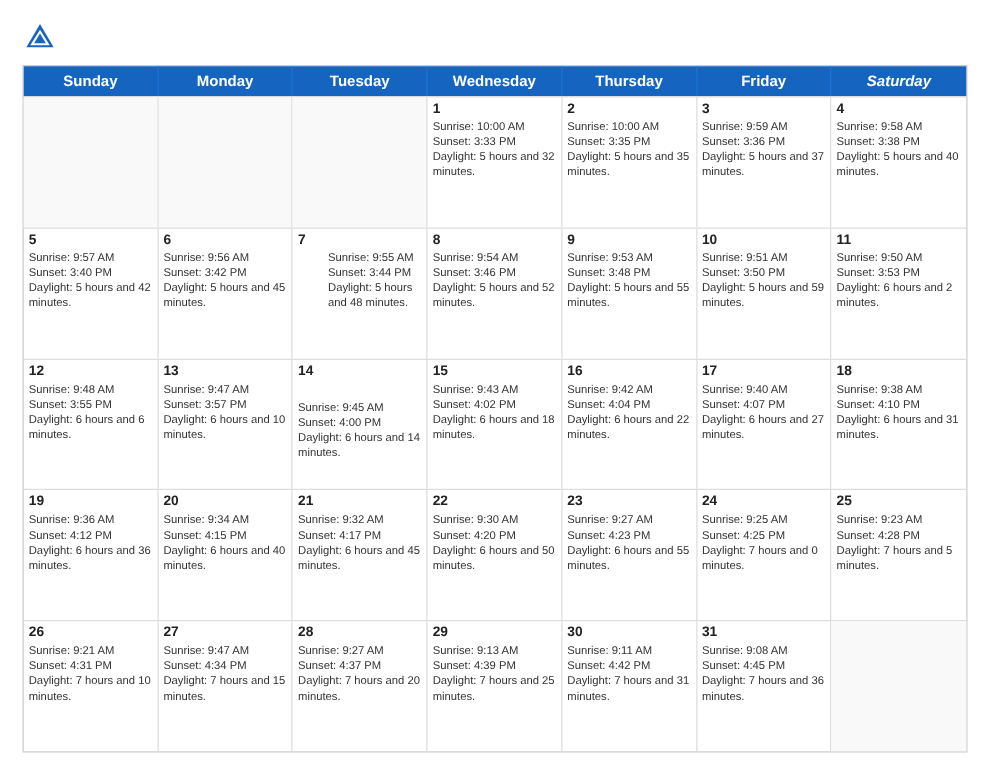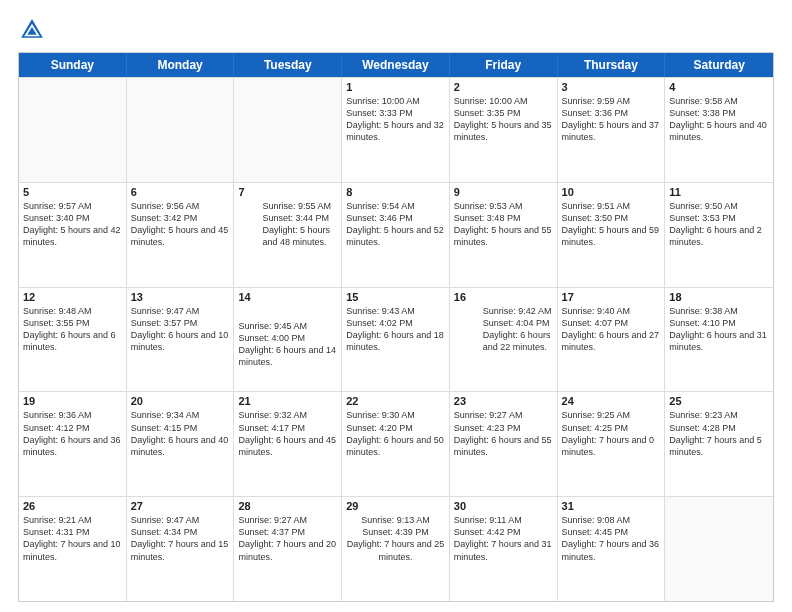--- a/index.html
+++ b/index.html
@@ -57,21 +57,21 @@
       background: #1565c0;
     }
     .cal-header-cell {
       color: #fff;
       font-size: 12px;
       font-weight: bold;
       padding: 5px 4px;
       text-align: center;
       border-right: 1px solid #1976d2;
     }
-    .cal-header-cell:last-child { border-right: none; }
+    .cal-header-cell:last-child { border-right: none; font-style: italic; }
     .cal-body {
       flex: 1;
       display: flex;
       flex-direction: column;
     }
     .cal-row {
       display: grid;
       grid-template-columns: repeat(7, 1fr);
       flex: 1;
       border-top: 1px solid #ddd;
@@ -119,22 +119,22 @@
       <div class="location"></div>
     </div>
   </div>
 
   <div class="calendar">
     <div class="cal-header-row">
     <div class="cal-header-cell">Sunday</div>
         <div class="cal-header-cell">Monday</div>
         <div class="cal-header-cell">Tuesday</div>
         <div class="cal-header-cell">Wednesday</div>
+        <div class="cal-header-cell">Thursday</div>
         <div class="cal-header-cell">Friday</div>
-        <div class="cal-header-cell">Thursday</div>
         <div class="cal-header-cell">Saturday</div>
       </div>
     <div class="cal-body">
     <div class="cal-row">
           <div class="cal-cell empty"></div>
           <div class="cal-cell empty"></div>
           <div class="cal-cell empty"></div>
           <div class="cal-cell">
             <div class="cell-day">1</div>
             <div class="cell-info" style="white-space: pre-line;">Sunrise: 10:00 AM
@@ -224,21 +224,21 @@
 Daylight: 6 hours and 14 minutes.</div>
           </div>
           <div class="cal-cell">
             <div class="cell-day">15</div>
             <div class="cell-info" style="white-space: pre-line;">Sunrise: 9:43 AM
 Sunset: 4:02 PM
 Daylight: 6 hours and 18 minutes.</div>
           </div>
           <div class="cal-cell">
             <div class="cell-day">16</div>
-            <div class="cell-info" style="white-space: pre-line; margin-left: 29px;">Sunrise: 9:42 AM
+            <div class="cell-info" style="white-space: pre-line;">Sunrise: 9:42 AM
 Sunset: 4:04 PM
 Daylight: 6 hours and 22 minutes.</div>
           </div>
           <div class="cal-cell">
             <div class="cell-day">17</div>
             <div class="cell-info" style="white-space: pre-line;">Sunrise: 9:40 AM
 Sunset: 4:07 PM
 Daylight: 6 hours and 27 minutes.</div>
           </div>
           <div class="cal-cell">
@@ -306,21 +306,21 @@
 Daylight: 7 hours and 15 minutes.</div>
           </div>
           <div class="cal-cell">
             <div class="cell-day">28</div>
             <div class="cell-info" style="white-space: pre-line;">Sunrise: 9:27 AM
 Sunset: 4:37 PM
 Daylight: 7 hours and 20 minutes.</div>
           </div>
           <div class="cal-cell">
             <div class="cell-day">29</div>
-            <div class="cell-info" style="white-space: pre-line; text-align: center;">Sunrise: 9:13 AM
+            <div class="cell-info" style="white-space: pre-line;">Sunrise: 9:13 AM
 Sunset: 4:39 PM
 Daylight: 7 hours and 25 minutes.</div>
           </div>
           <div class="cal-cell">
             <div class="cell-day">30</div>
             <div class="cell-info" style="white-space: pre-line;">Sunrise: 9:11 AM
 Sunset: 4:42 PM
 Daylight: 7 hours and 31 minutes.</div>
           </div>
           <div class="cal-cell">

